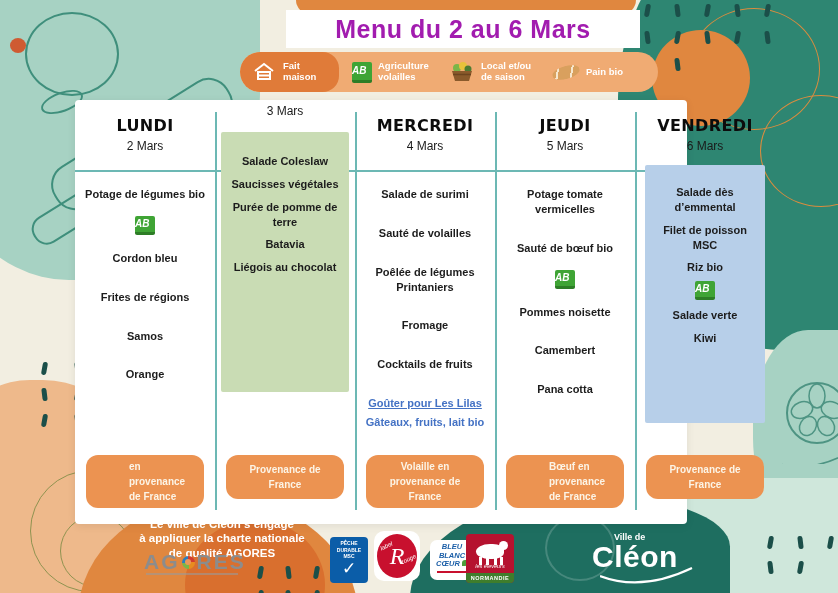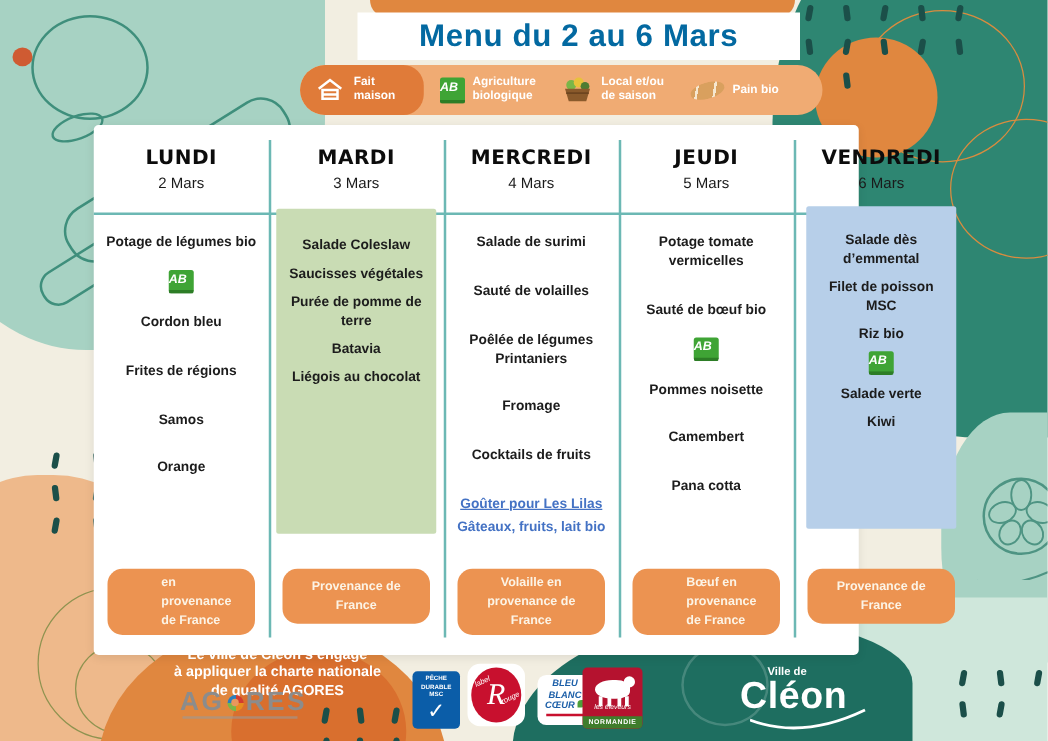--- a/index.html
+++ b/index.html
@@ -44,21 +44,21 @@
   .dash:nth-child(odd){transform:rotate(10deg);}
   .dash:nth-child(even){transform:rotate(-7deg);}
   .dg-tr{left:645px;top:4px;grid-template-columns:repeat(5,16px);gap:14px 14px;}
   .dg-lm{left:42px;top:362px;grid-template-columns:repeat(3,16px);gap:13px 17px;}
   .dg-bm{left:258px;top:566px;grid-template-columns:repeat(4,15px);gap:11px 13px;}
   .dg-br{left:768px;top:536px;grid-template-columns:repeat(3,16px);gap:12px 14px;}
 
   
   .title-box{position:absolute;left:286px;top:10px;width:354px;height:38px;background:#fff;z-index:2;
     display:flex;align-items:center;justify-content:center;}
-  .title-box h1{margin:0;font-size:25px;font-weight:700;color:#0369a1;letter-spacing:.5px;}
+  .title-box h1{margin:0;font-size:25px;font-weight:700;color:#a21caf;letter-spacing:.5px;}
   .legend{position:absolute;left:240px;top:52px;width:418px;height:40px;background:var(--legend_light,#f0ab73);
     border-radius:22px;z-index:2;display:flex;align-items:center;overflow:hidden;}
   .legend-seg1{height:100%;background:var(--legend_dark,#e07b39);display:flex;align-items:center;gap:7px;
     padding:0 14px 0 12px;border-radius:22px 18px 18px 22px;}
   .legend-item{display:flex;align-items:center;gap:6px;margin-left:13px;}
   .legend-label{color:#fff;font-weight:700;font-size:9.5px;line-height:1.15;width:58px;}
   .legend-seg1 .legend-label{width:42px;}
   .ab-mini,.ab-badge{display:inline-block;background:var(--ab_green,#3fa435);color:#fff;font-weight:700;
     font-style:italic;text-align:left;border-radius:2px;}
   .ab-mini{width:20px;height:18px;font-size:10px;line-height:17px;border-bottom:3px solid #2d7d26;}
@@ -210,21 +210,21 @@
   <div class="legend-seg1">
     <svg width="24" height="22" viewBox="0 0 24 22">
       <path d="M3 10 L12 3 L21 10" fill="none" stroke="#fff" stroke-width="2"></path>
       <rect x="6" y="11" width="12" height="7" fill="none" stroke="#fff" stroke-width="2"></rect>
       <line x1="6" y1="14.5" x2="18" y2="14.5" stroke="#fff" stroke-width="2"></line>
     </svg>
     <span class="legend-label">Fait maison</span>
   </div>
   <div class="legend-item">
     <span class="ab-mini">AB</span>
-    <span class="legend-label">Agriculture biologique</span>
+    <span class="legend-label">Agriculture volailles</span>
   </div>
   <div class="legend-item">
     <svg width="26" height="22" viewBox="0 0 26 22">
       <circle cx="8" cy="7" r="4" fill="#7ab648"></circle>
       <circle cx="14" cy="5" r="4" fill="#e8c23a"></circle>
       <circle cx="19" cy="8" r="3.5" fill="#4d7c32"></circle>
       <path d="M3 10 L23 10 L20 20 L6 20 Z" fill="#8a5a2b"></path>
       <line x1="4" y1="13.5" x2="22" y2="13.5" stroke="#6d451f" stroke-width="1.5"></line>
     </svg>
     <span class="legend-label">Local et/ou de saison</span>
@@ -250,21 +250,20 @@
         <span class="ab-badge">AB</span>
         <div class="dish ">Cordon bleu</div>
         <div class="dish ">Frites de régions</div>
         <div class="dish ">Samos</div>
         <div class="dish ">Orange</div>
       </div>
     <div class="badge" data-align="left">en provenance de France</div>
   </div>
 
   <div class="col c1">
-    <div class="day">MARDI</div>
     <div class="date">3 Mars</div>
     <div class="box box-green">
       <div class="col-body" style="padding-top:8px">
           <div class="dish ">Salade Coleslaw</div>
           <div class="dish ">Saucisses végétales</div>
           <div class="dish ">Purée de pomme de terre</div>
           <div class="dish ">Batavia</div>
           <div class="dish ">Liégois au chocolat</div>
         </div>
     </div>

